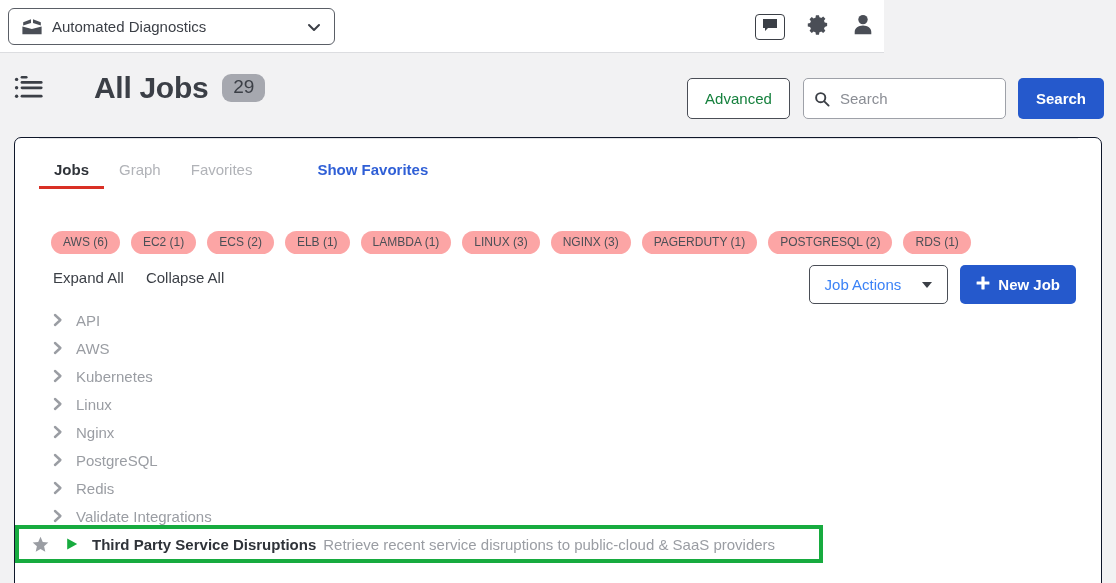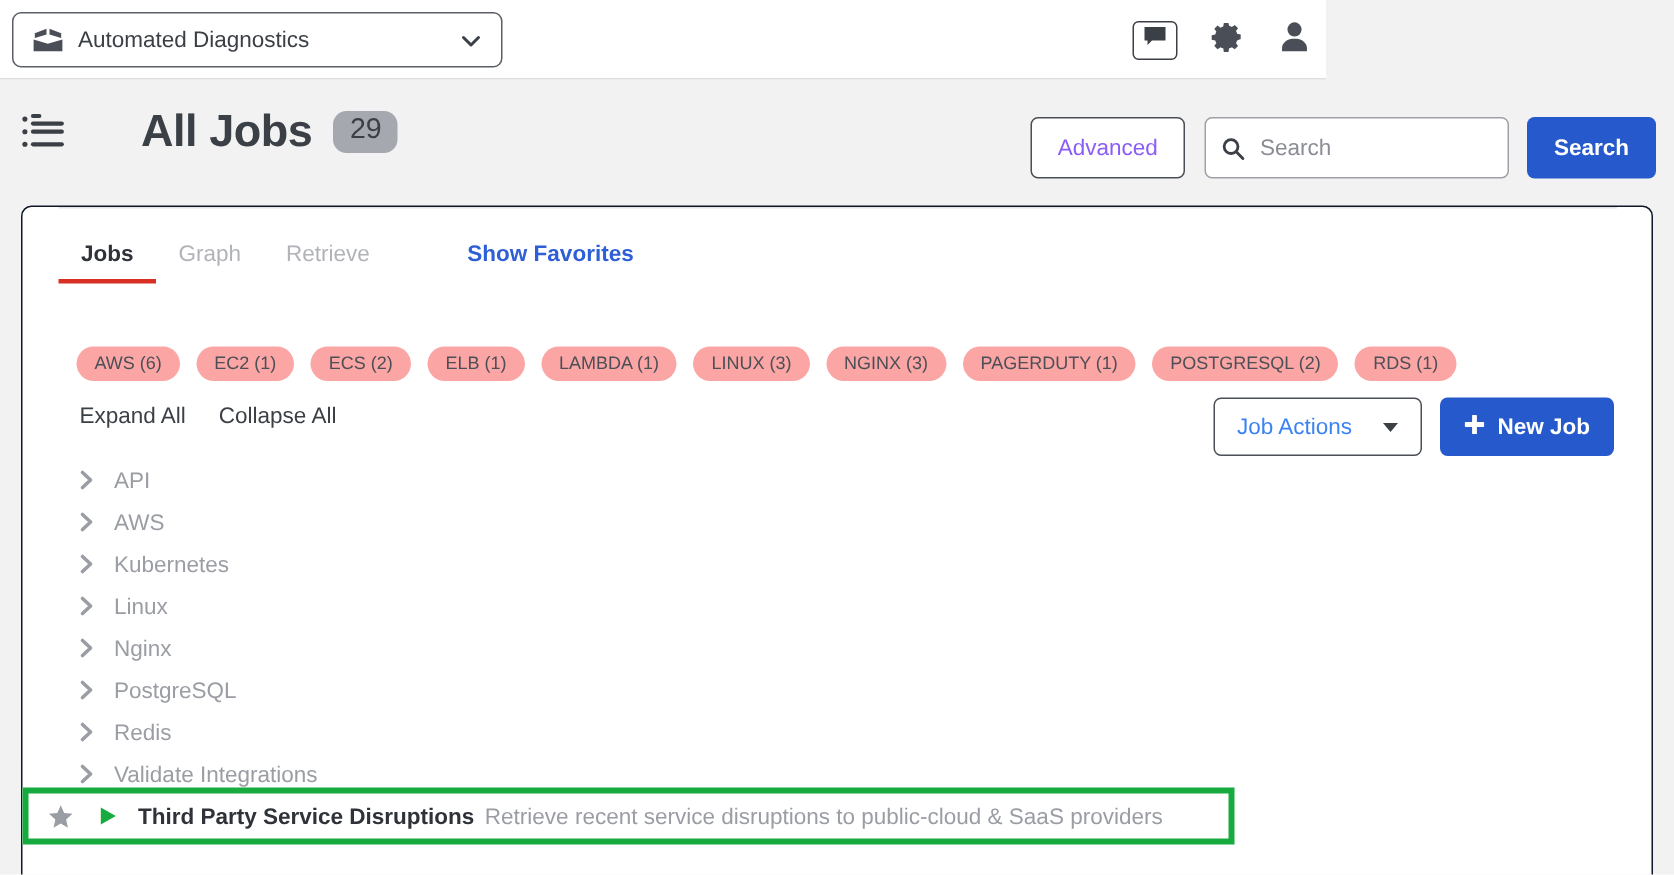--- a/index.html
+++ b/index.html
@@ -96,21 +96,21 @@
     right: 12px; top: 25px;
     display: flex; align-items: center; gap: 0;
   }
   .btn-advanced {
     height: 41px;
     min-width: 103px;
     background: #fff;
     border: 1px solid #4a4e56;
     border-radius: 5px;
     font-size: 15px;
-    color: #8b5cf6;
+    color: #15803d;
     padding: 0 16px;
     cursor: pointer;
     font-family: "Liberation Sans", sans-serif;
   }
   .search-box {
     height: 41px;
     width: 203px;
     margin-left: 13px;
     border: 1px solid #9ea1a8;
     border-radius: 5px;
@@ -380,21 +380,21 @@
     </div>
     <button class="btn-search">Search</button>
   </div>
 </div>
 
 <div class="card">
 
   <div class="tabs">
     <div class="tab active">Jobs</div>
     <div class="tab">Graph</div>
-    <div class="tab">Retrieve</div>
+    <div class="tab">Favorites</div>
     <div class="tab-link">Show Favorites</div>
   </div>
   <div class="tabs-rule"></div>
 
   <div class="pills">
     <span class="pill">AWS (6)</span>
     <span class="pill">EC2 (1)</span>
     <span class="pill">ECS (2)</span>
     <span class="pill">ELB (1)</span>
     <span class="pill">LAMBDA (1)</span>

